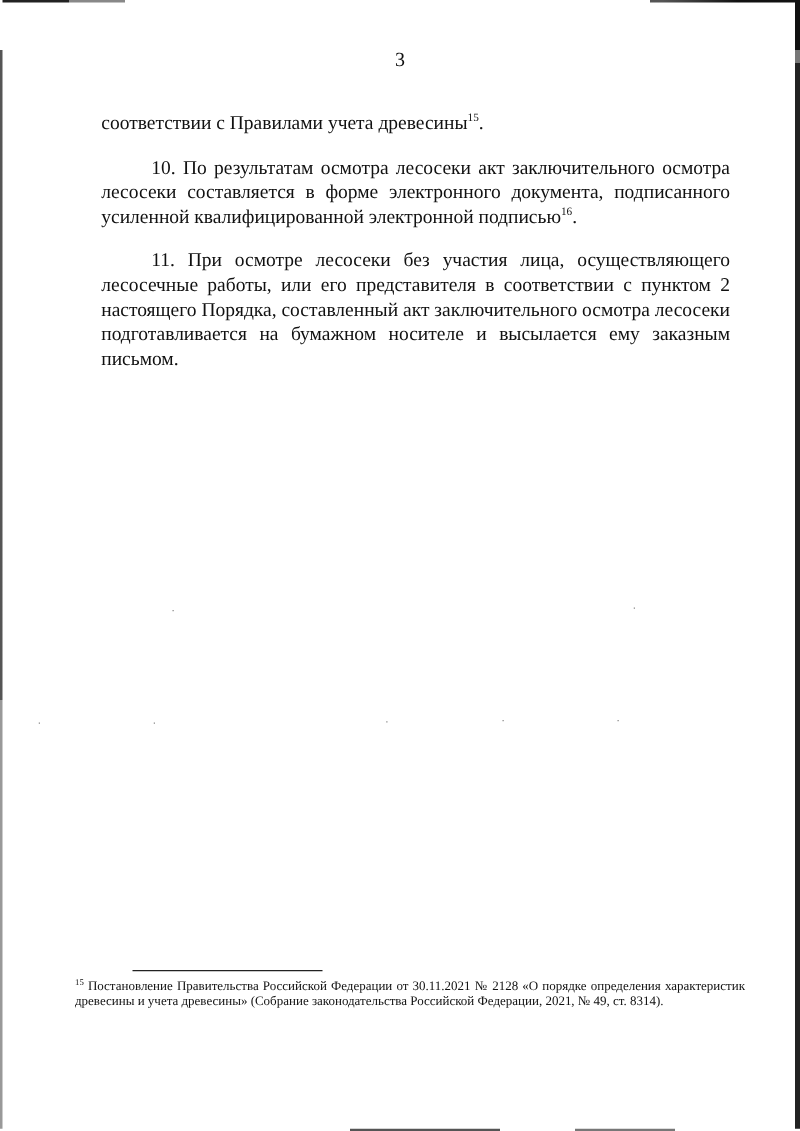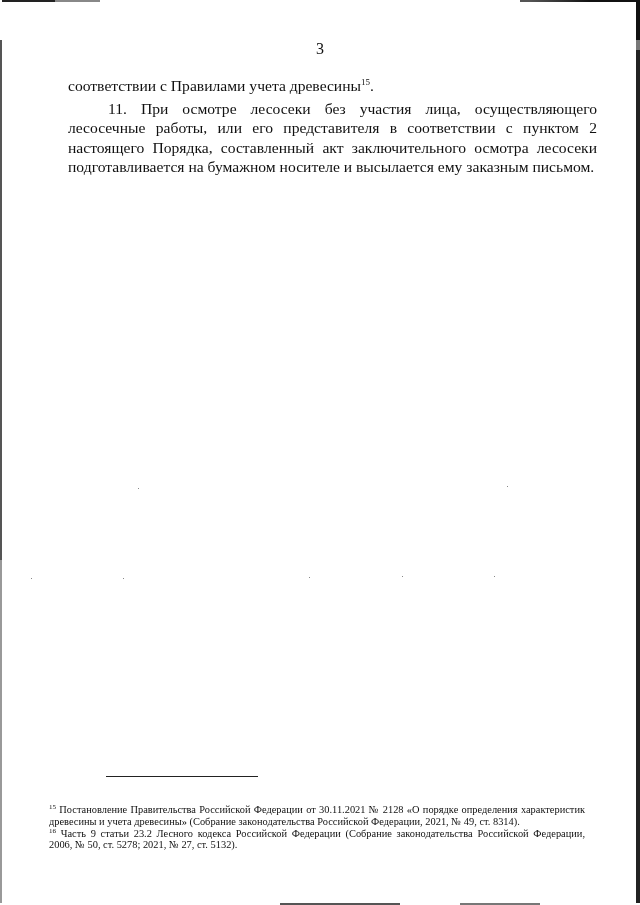--- a/index.html
+++ b/index.html
@@ -51,21 +51,21 @@
     }
     .body-text {
       position: absolute;
       left: 65px;
       width: 535px;
       top: 73px;
       font-size: 15.6px;
       line-height: 19.6px;
     }
     .body-text p {
-      margin: 3px;
+      margin: 16px;
       text-align: justify;
     }
     .body-text p.indent {
       text-indent: 40px;
     }
     .body-text p.noindent {
       text-indent: 0;
     }
     sup.fn {
       font-size: 9px;
@@ -76,26 +76,25 @@
     .footnote-rule {
       position: absolute;
       left: 106px;
       top: 776px;
       width: 152px;
       height: 0;
       border-top: 1px solid #222;
     }
     .footnotes {
       position: absolute;
-      left: 49px;
+      left: 60px;
       width: 536px;
       top: 784px;
       font-size: 10.4px;
       line-height: 11.8px;
-      margin-top: 20px;
     }
     .footnotes p {
       margin: 0;
       text-align: justify;
     }
     .footnotes sup {
       font-size: 7px;
       line-height: 0;
       vertical-align: 4px;
     }
@@ -114,22 +113,22 @@
   <div class="speck" style="left:31px;top:578px"></div>
   <div class="speck" style="left:123px;top:578px"></div>
   <div class="speck" style="left:309px;top:577px"></div>
   <div class="speck" style="left:402px;top:576px"></div>
   <div class="speck" style="left:494px;top:576px"></div>
 
   <div class="page-number">3</div>
 
   <div class="body-text">
     <p class="noindent"><span>соответствии с Правилами учета древесины</span><sup class="fn">15</sup><span>.</span></p>
+    <p class="indent"><span>10. По результатам осмотра лесосеки акт заключительного  осмотра лесосеки составляется в форме электронного документа, подписанного усиленной квалифицированной электронной подписью</span><sup class="fn">16</sup><span>.</span></p>
     <p class="indent"><span>11. При осмотре лесосеки без участия лица, осуществляющего лесосечные работы, или его представителя в соответствии с пунктом 2 настоящего Порядка, составленный акт заключительного осмотра лесосеки подготавливается на бумажном носителе и высылается ему заказным письмом.</span></p>
   </div>
 
   <div class="footnote-rule"></div>
 
   <div class="footnotes">
     <p><sup>15</sup> <span>Постановление Правительства Российской Федерации  от 30.11.2021 № 2128 «О порядке определения характеристик древесины и учета древесины» (Собрание законодательства Российской Федерации, 2021, № 49, ст. 8314).</span></p>
-    <p><sup>16</sup> <span>Часть 9 статьи 23.2 Лесного кодекса Российской Федерации (Собрание законодательства Российской Федерации, 2006, № 50, ст. 5278; 2021, № 27, ст. 5132).</span></p>
   </div>
 </div>
 
 </body></html>

